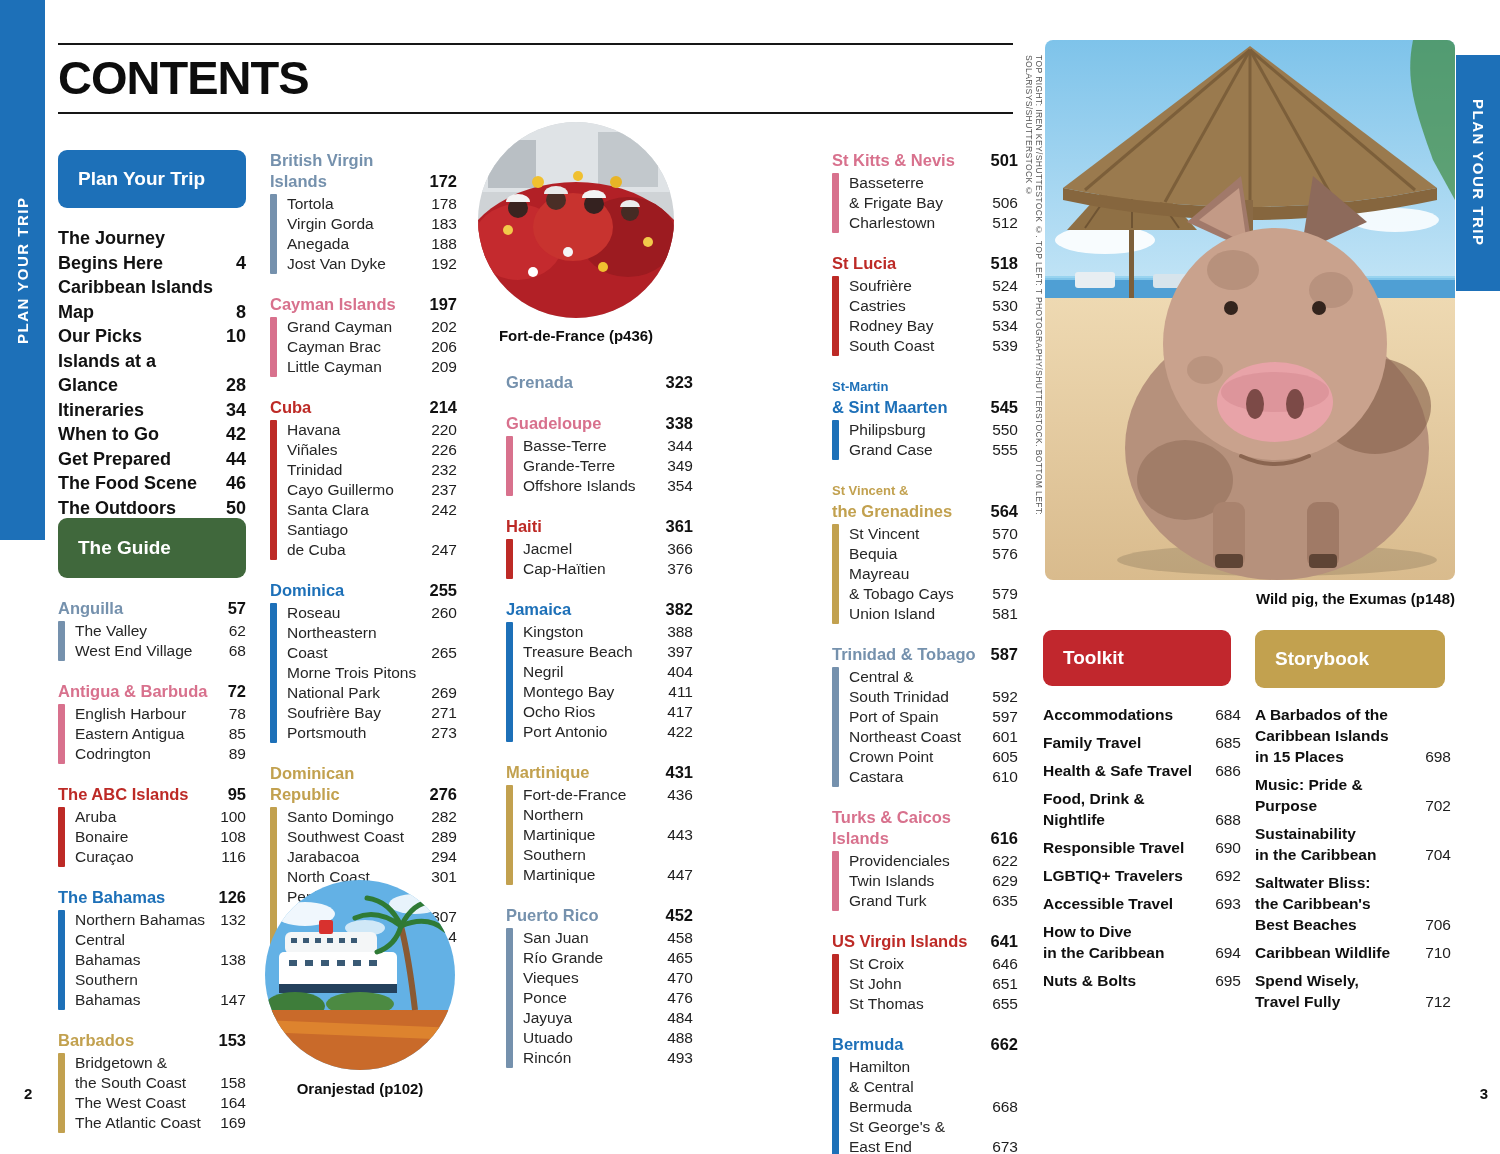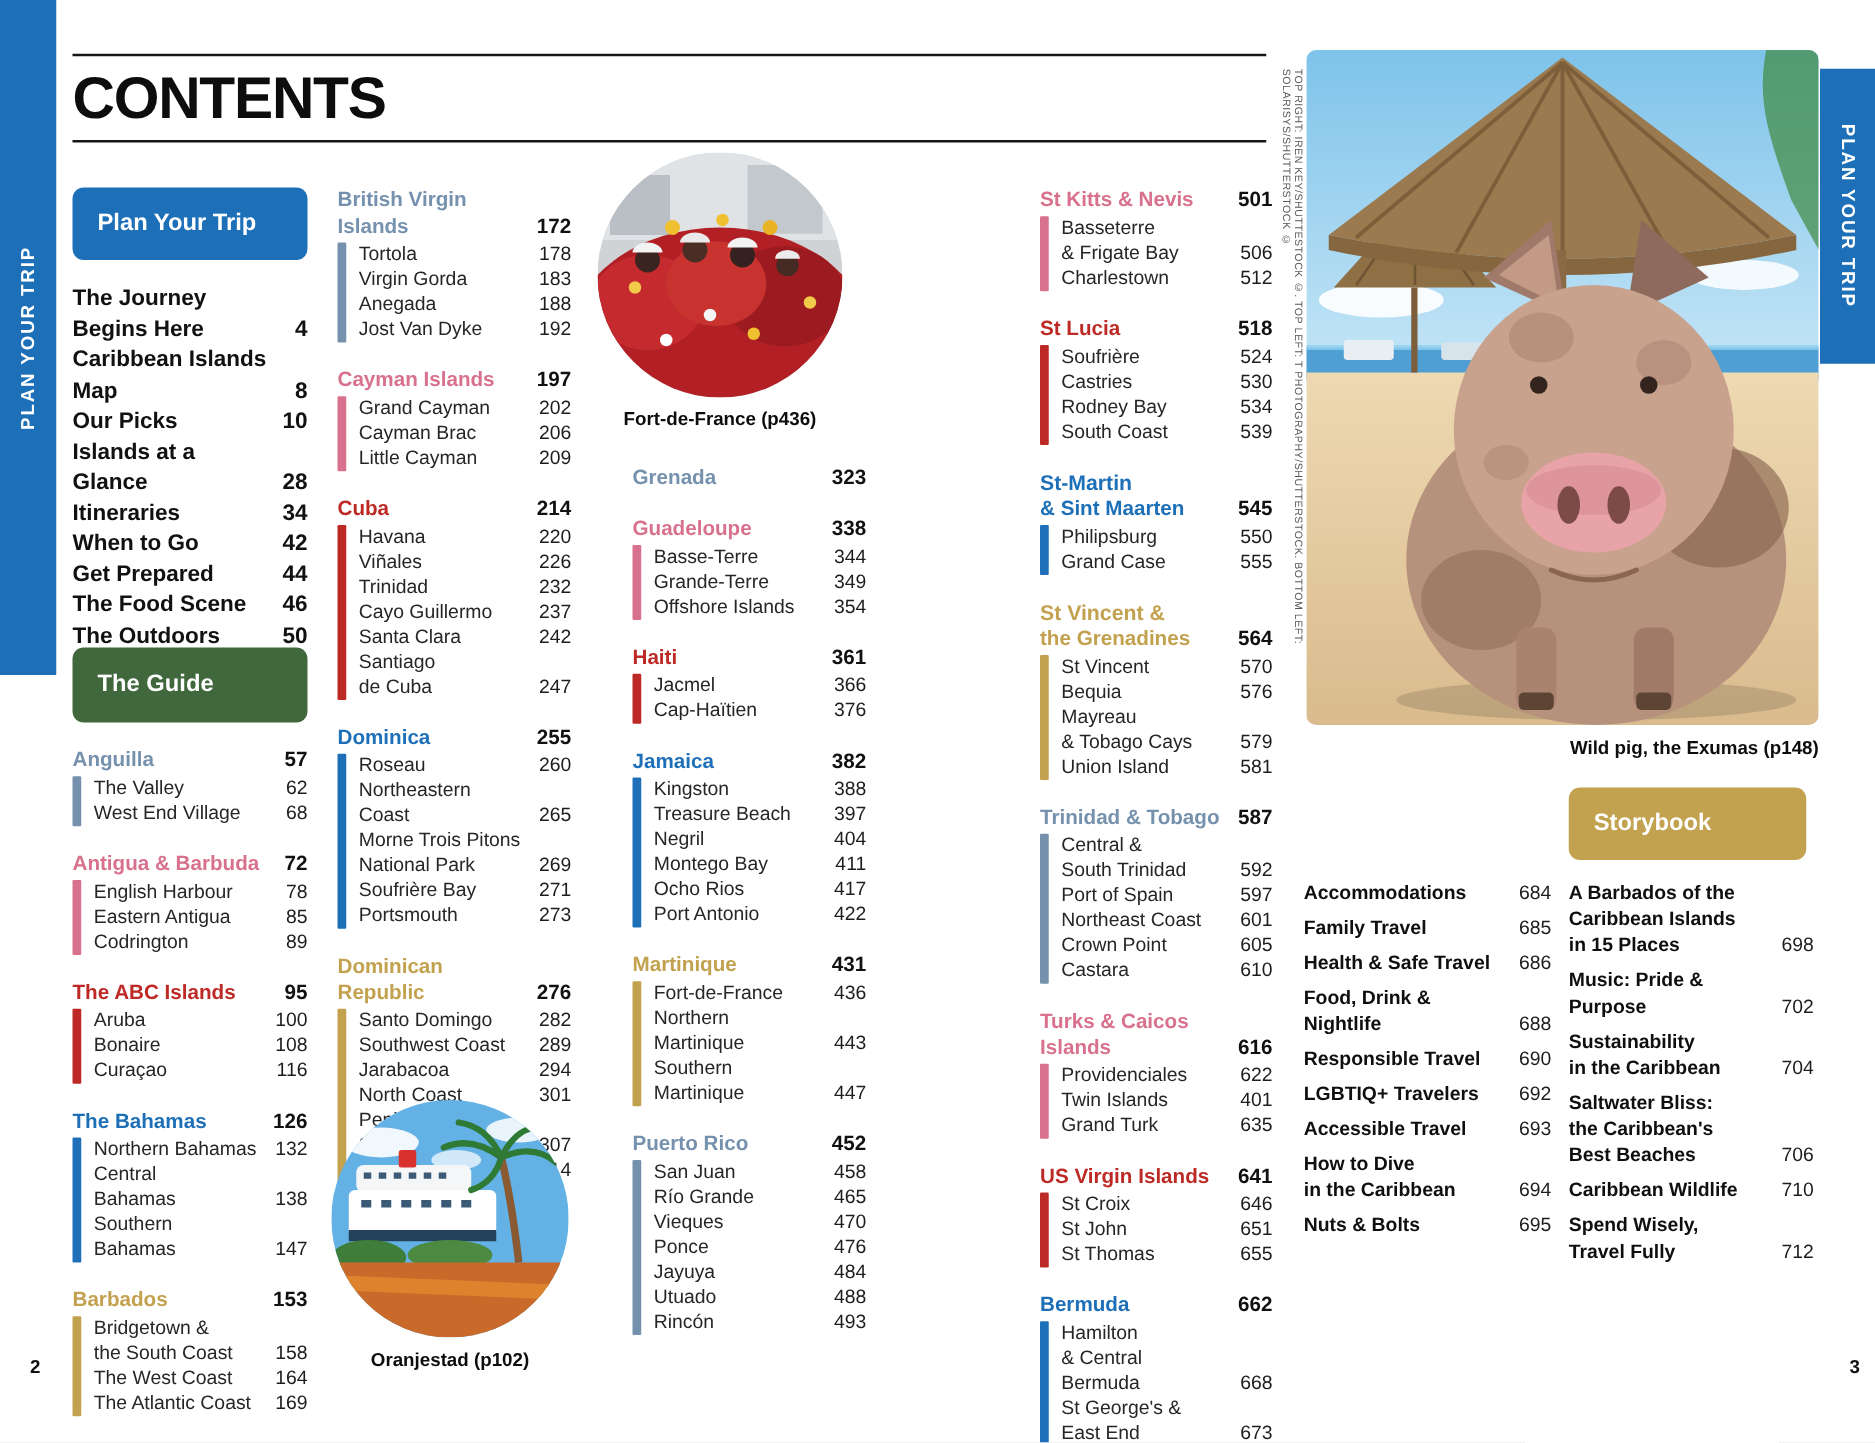--- a/index.html
+++ b/index.html
@@ -32,21 +32,21 @@
   
   #pyt-list{left:58px;top:226px;width:188px;}
   #pyt-list .row{font-size:18px;font-weight:700;line-height:24.5px;color:#111;}
   
   .col{position:absolute;width:187px;}
   #col1{left:58px;top:598px;width:188px;}
   #col2{left:270px;top:150px;}
   #col3{left:506px;top:372px;}
   #col4{left:832px;top:150px;width:186px;}
   .section{margin-bottom:20px;}
-  .sec-line{font-size:17px;font-weight:700;line-height:21px;}
+  .sec-line{font-size:13px;font-weight:700;line-height:21px;}
   .sec-head{font-size:16.5px;font-weight:700;line-height:21px;}
   .sec-head .pg{color:#111;}
   .sec-body{display:flex;margin-top:2px;}
   .bar{width:7px;border-radius:1px;flex:none;margin-right:10px;}
   .items{flex:1;min-width:0;}
   .items .row,.items .lbl-line{font-size:15.5px;line-height:20px;font-weight:400;color:#262626;}
   .items .pg{color:#1d1d1d;}
   
   #toolkit-list{left:1043px;top:704px;width:198px;}
   #storybook-list{left:1255px;top:704px;width:196px;}
@@ -958,21 +958,21 @@
               <div class="row ">
                 <span class="lbl">Providenciales</span>
                 <span class="dots"></span>
                 <span class="pg">622</span>
               </div>
             </div>
             <div class="entry">
               <div class="row ">
                 <span class="lbl">Twin Islands</span>
                 <span class="dots"></span>
-                <span class="pg">401</span>
+                <span class="pg">629</span>
               </div>
             </div>
             <div class="entry">
               <div class="row ">
                 <span class="lbl">Grand Turk</span>
                 <span class="dots"></span>
                 <span class="pg">635</span>
               </div>
             </div>
           </div>
@@ -1170,20 +1170,21 @@
       <circle cx="274" cy="268" r="7" fill="#33241d"></circle>
       <ellipse cx="230" cy="362" rx="58" ry="40" fill="#e8a3a8"></ellipse>
       <ellipse cx="230" cy="352" rx="54" ry="20" fill="#d98f96" opacity="0.7"></ellipse>
       <ellipse cx="210" cy="364" rx="9" ry="15" fill="#7c4a47"></ellipse>
       <ellipse cx="250" cy="364" rx="9" ry="15" fill="#7c4a47"></ellipse>
       <path d="M196 416 Q230 432 264 416" stroke="#8a6550" stroke-width="4" fill="none" stroke-linecap="round"></path>
     </svg>
   </div>
   <div class="caption" id="cap-pig">Wild pig, the Exumas (p148)</div>
 
+  <div class="chip" id="chip-toolkit">Toolkit</div>
   <div class="chip" id="chip-storybook">Storybook</div>
   <div class="abs rp-list" id="toolkit-list">
       <div class="entry">
         <div class="row ">
           <span class="lbl">Accommodations</span>
           <span class="dots"></span>
           <span class="pg">684</span>
         </div>
       </div>
       <div class="entry">

